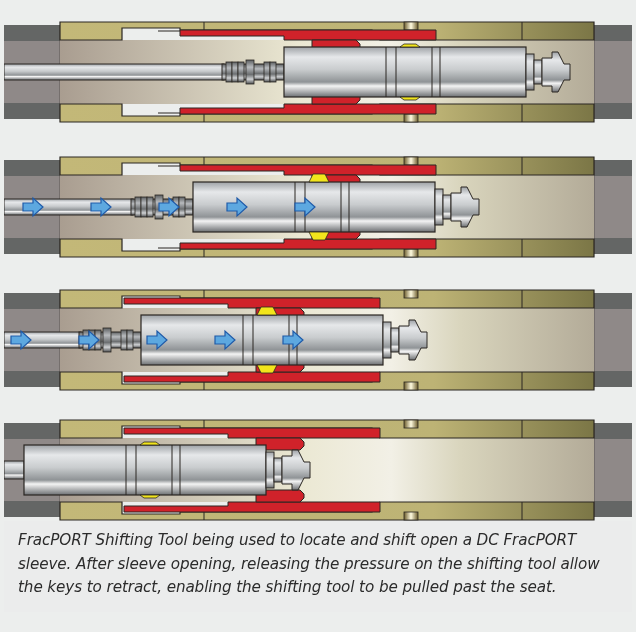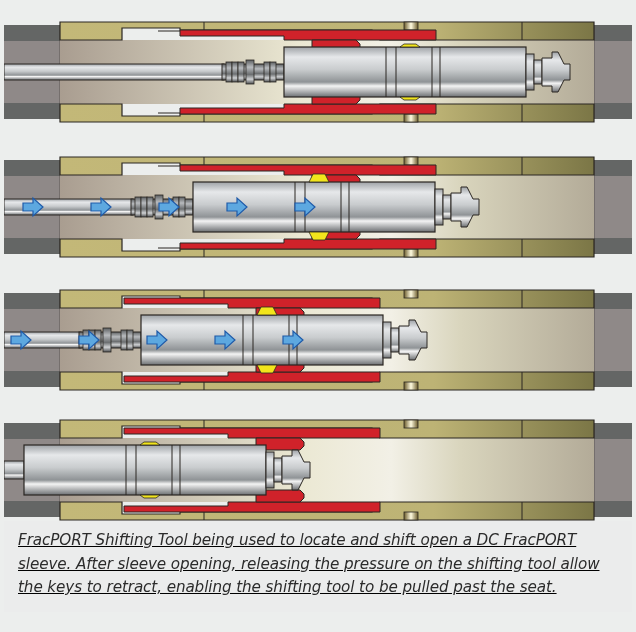--- a/index.html
+++ b/index.html
@@ -1,19 +1,19 @@
 <!DOCTYPE html>
 <html><head>
 <meta charset="utf-8">
 <style>
   html,body{margin:0;padding:0;background:#eceeed;}
   body{width:636px;height:632px;position:relative;overflow:hidden;font-family:"DejaVu Sans",sans-serif;}
   #figure{position:absolute;left:0;top:0;width:636px;height:520px;}
   .panel{position:absolute;left:4px;width:628px;height:112px;}
-  .caption{position:absolute;left:4px;top:521px;width:628px;height:91px;background:#ebecec;text-decoration:underline;}
+  .caption{position:absolute;left:4px;top:521px;width:628px;height:91px;background:#ebecec;}
   .caption p{margin:0;padding:8px 12px 0 14px;font-family:"DejaVu Sans",sans-serif;font-style:italic;font-size:15.2px;line-height:23.5px;color:#2b2b2b;letter-spacing:-0.1px;}
   svg{display:block;}
 </style>
 </head>
 <body>
 
 <div id="figure">
   <div class="panel" style="top:0px">
       <svg id="p0" width="628" height="130">
         <defs>

